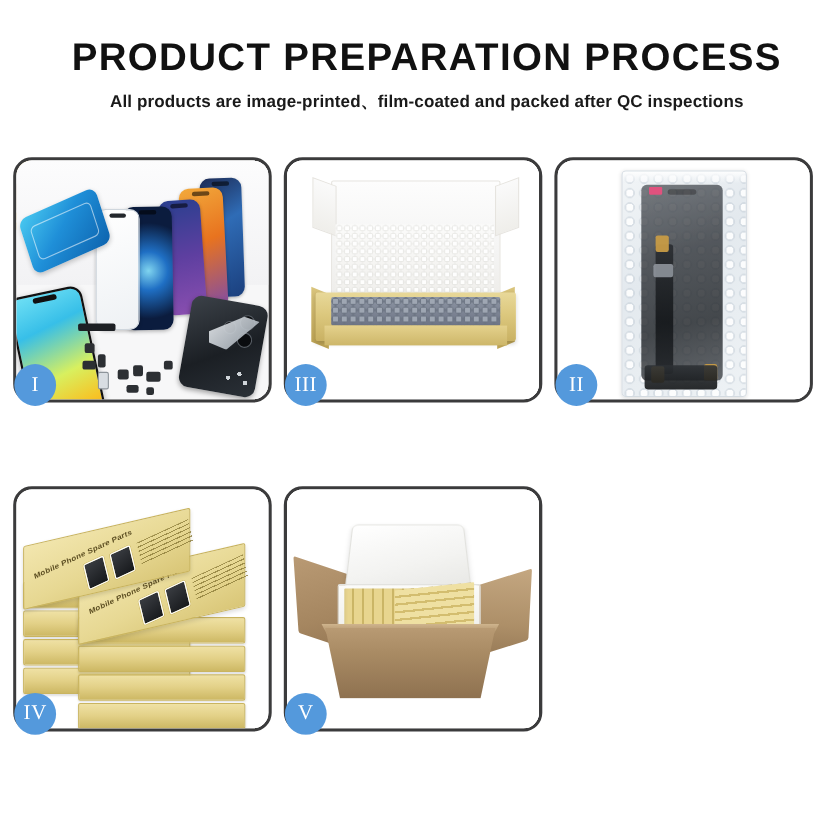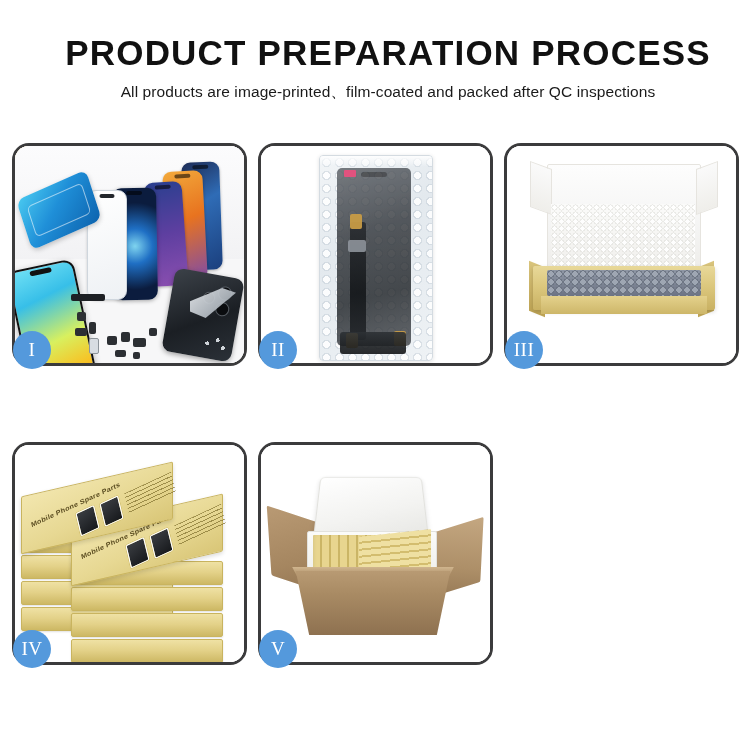--- a/index.html
+++ b/index.html
@@ -30,21 +30,21 @@
     font-weight: 700;
     letter-spacing: 1.2px;
     color: #111111;
     line-height: 1.1;
     margin: 0;
     white-space: nowrap;
   }
   .subtitle {
     font-family: "Liberation Sans", sans-serif;
     font-size: 15.5px;
-    font-weight: 400;
+    font-weight: 700;
     color: #1a1a1a;
     margin: 9px 0 0 0;
     letter-spacing: 0.1px;
     white-space: nowrap;
   }
 
   
   .grid {
     position: absolute;
     left: 12px;
@@ -422,52 +422,52 @@
       <div class="part pt-i"></div>
       <div class="part pt-j"></div>
       <div class="tool"></div>
       <div class="screws"></div>
     </div>
     <div class="badge">I</div>
   </div>
 
   <div class="panel">
     <div class="panel-inner">
+      <div class="p3-bg"></div>
+      <div class="box3-lid"></div>
+      <div class="box3-foam"></div>
+      <div class="box3-side-l"></div>
+      <div class="box3-side-r"></div>
+      <div class="box3-tray"></div>
+      <div class="box3-contents"></div>
+      <div class="box3-tray-front"></div>
+    </div>
+    <div class="badge">III</div>
+  </div>
+
+  <div class="panel">
+    <div class="panel-inner">
       <div class="p2-bg"></div>
       <div class="bubblebag">
         <div class="lcd"></div>
         <div class="flexcable"></div>
         <div class="connector"></div>
         <div class="gold-tab gt1"></div>
         <div class="gold-tab gt2"></div>
         <div class="gold-tab gt3"></div>
         <div class="bot-clip"></div>
         <div class="pink-label"></div>
         <div class="bag-seal"></div>
       </div>
     </div>
     <div class="badge">II</div>
   </div>
 
   <div class="panel">
     <div class="panel-inner">
-      <div class="p3-bg"></div>
-      <div class="box3-lid"></div>
-      <div class="box3-foam"></div>
-      <div class="box3-side-l"></div>
-      <div class="box3-side-r"></div>
-      <div class="box3-tray"></div>
-      <div class="box3-contents"></div>
-      <div class="box3-tray-front"></div>
-    </div>
-    <div class="badge">III</div>
-  </div>
-
-  <div class="panel">
-    <div class="panel-inner">
       <div class="p4-bg"></div>
       <div class="stack">
 
         <div class="sbox" style="left:2px;  top:66px;"></div>
         <div class="sbox" style="left:2px;  top:92px;"></div>
         <div class="sbox" style="left:2px;  top:118px;"></div>
         <div class="sbox" style="left:2px;  top:144px;"></div>
 
         <div class="sbox" style="left:52px; top:98px;"></div>
         <div class="sbox" style="left:52px; top:124px;"></div>

